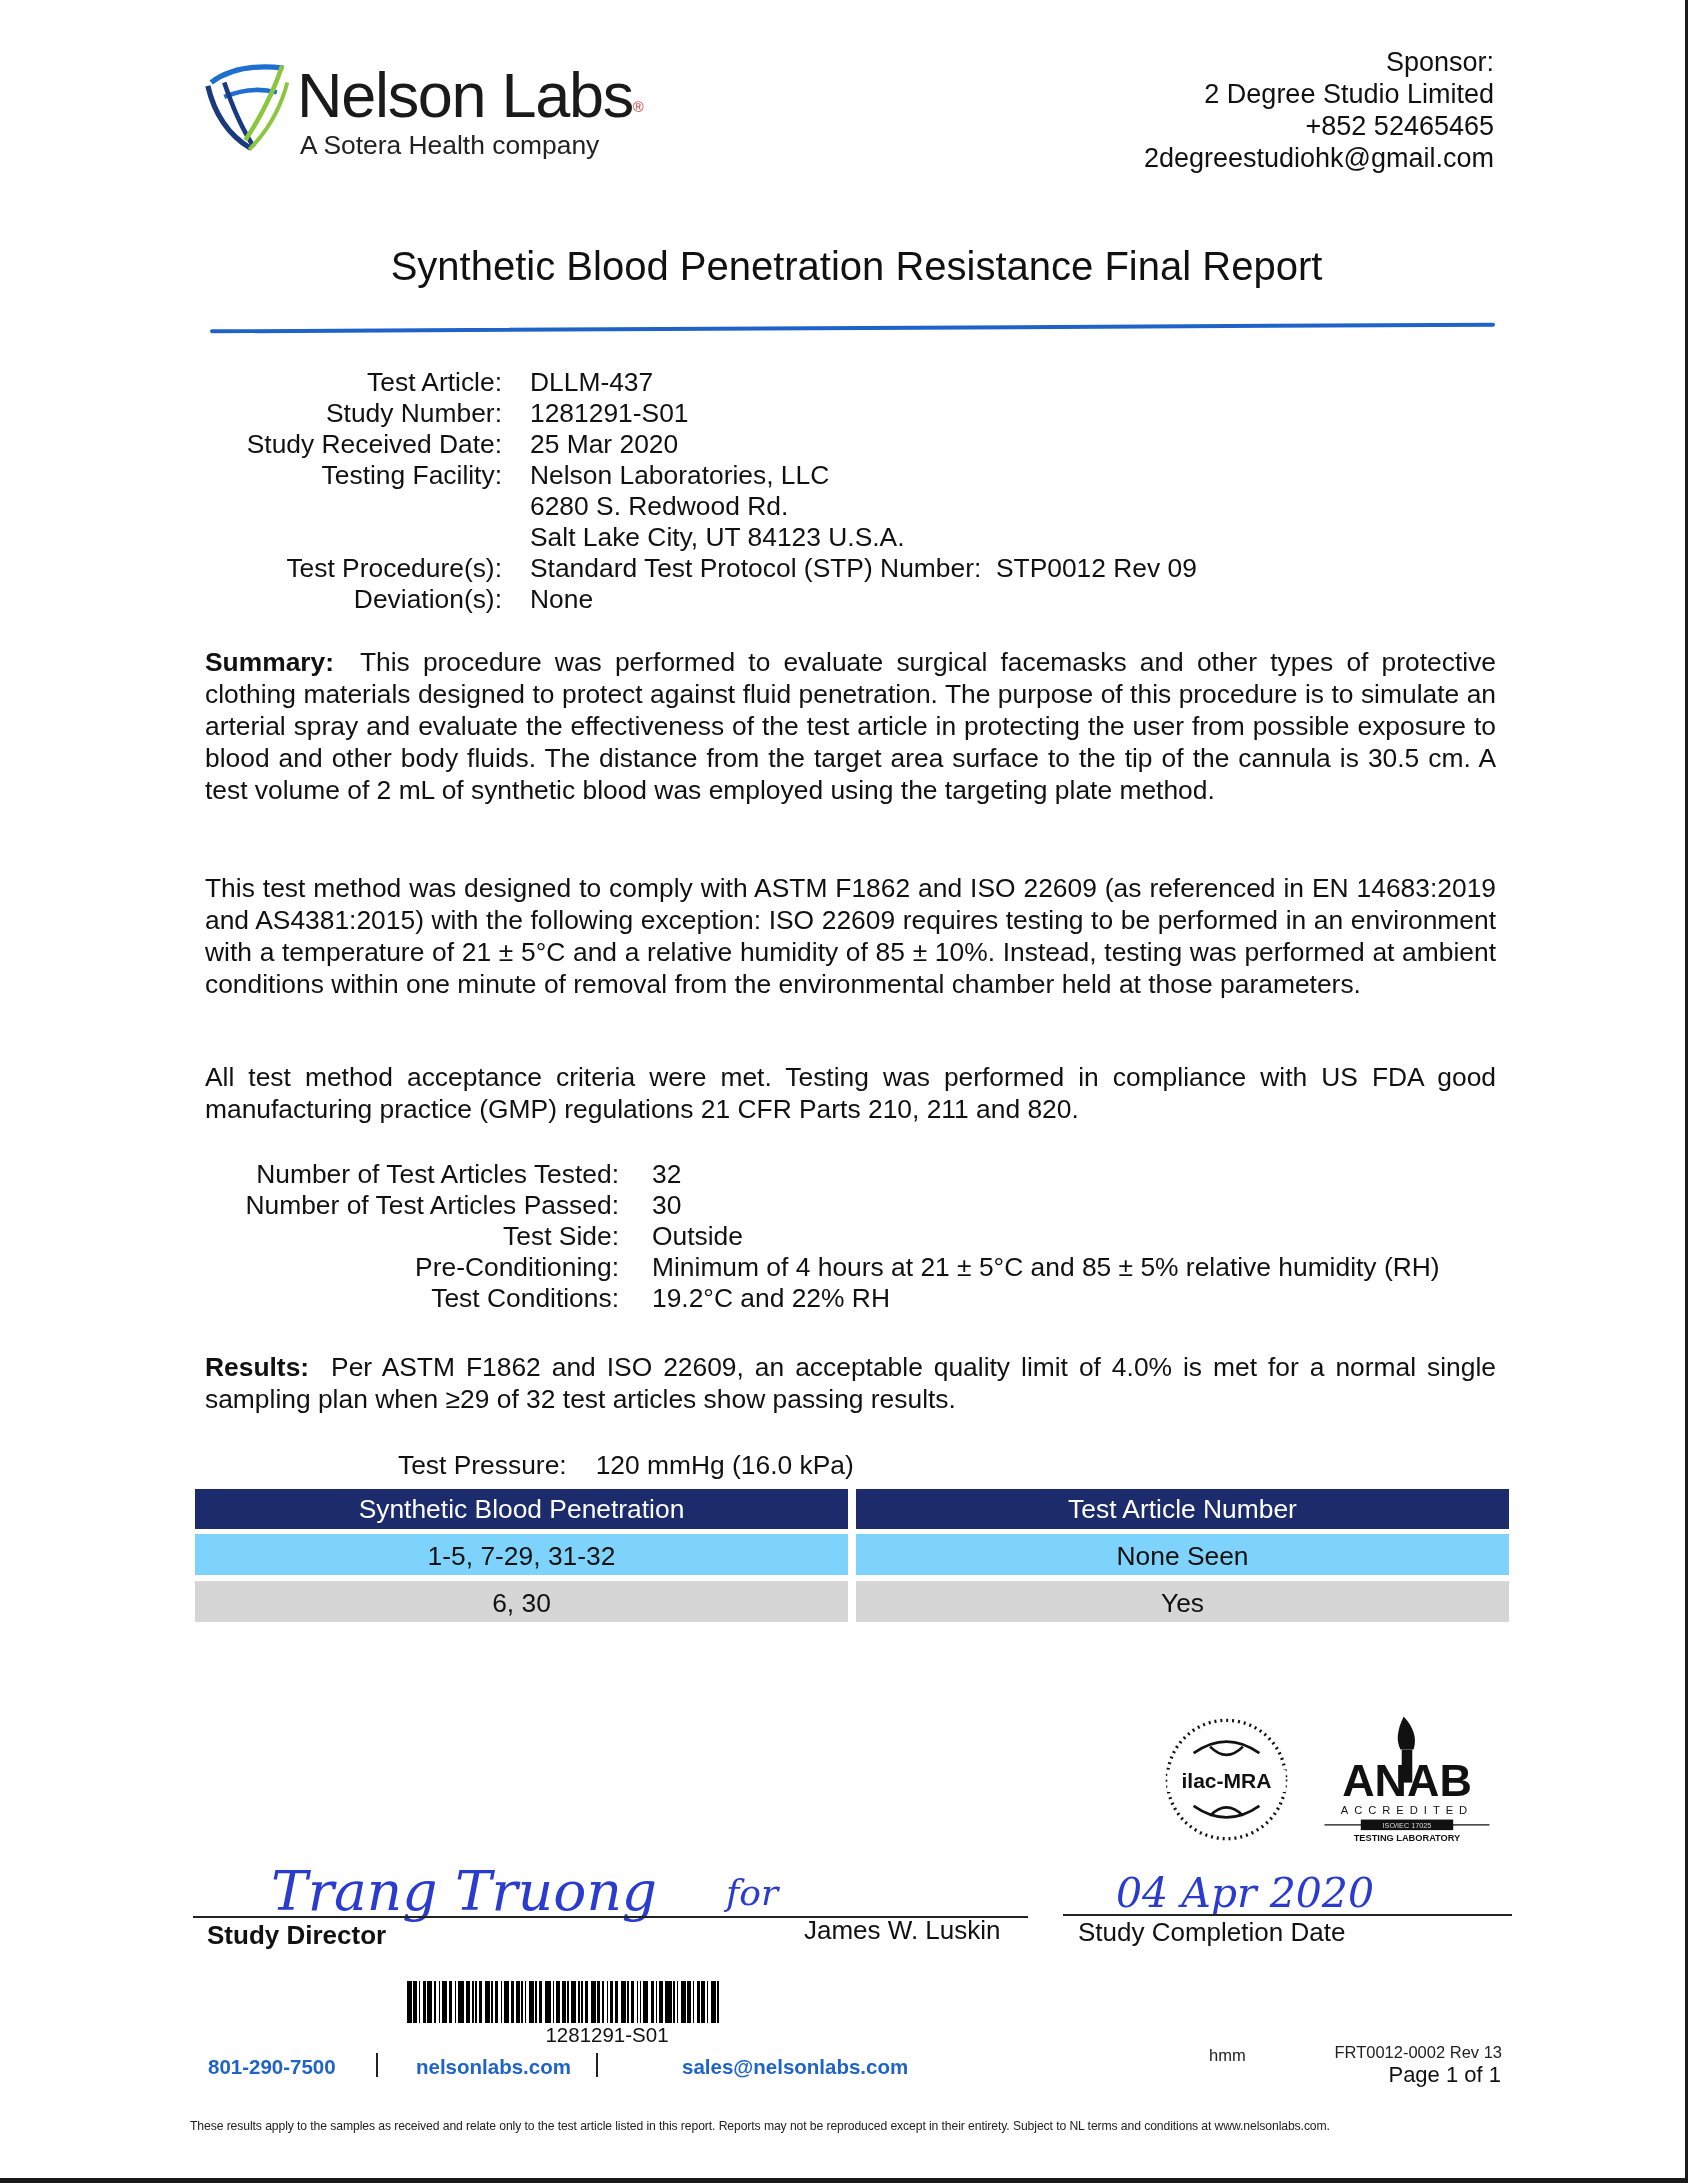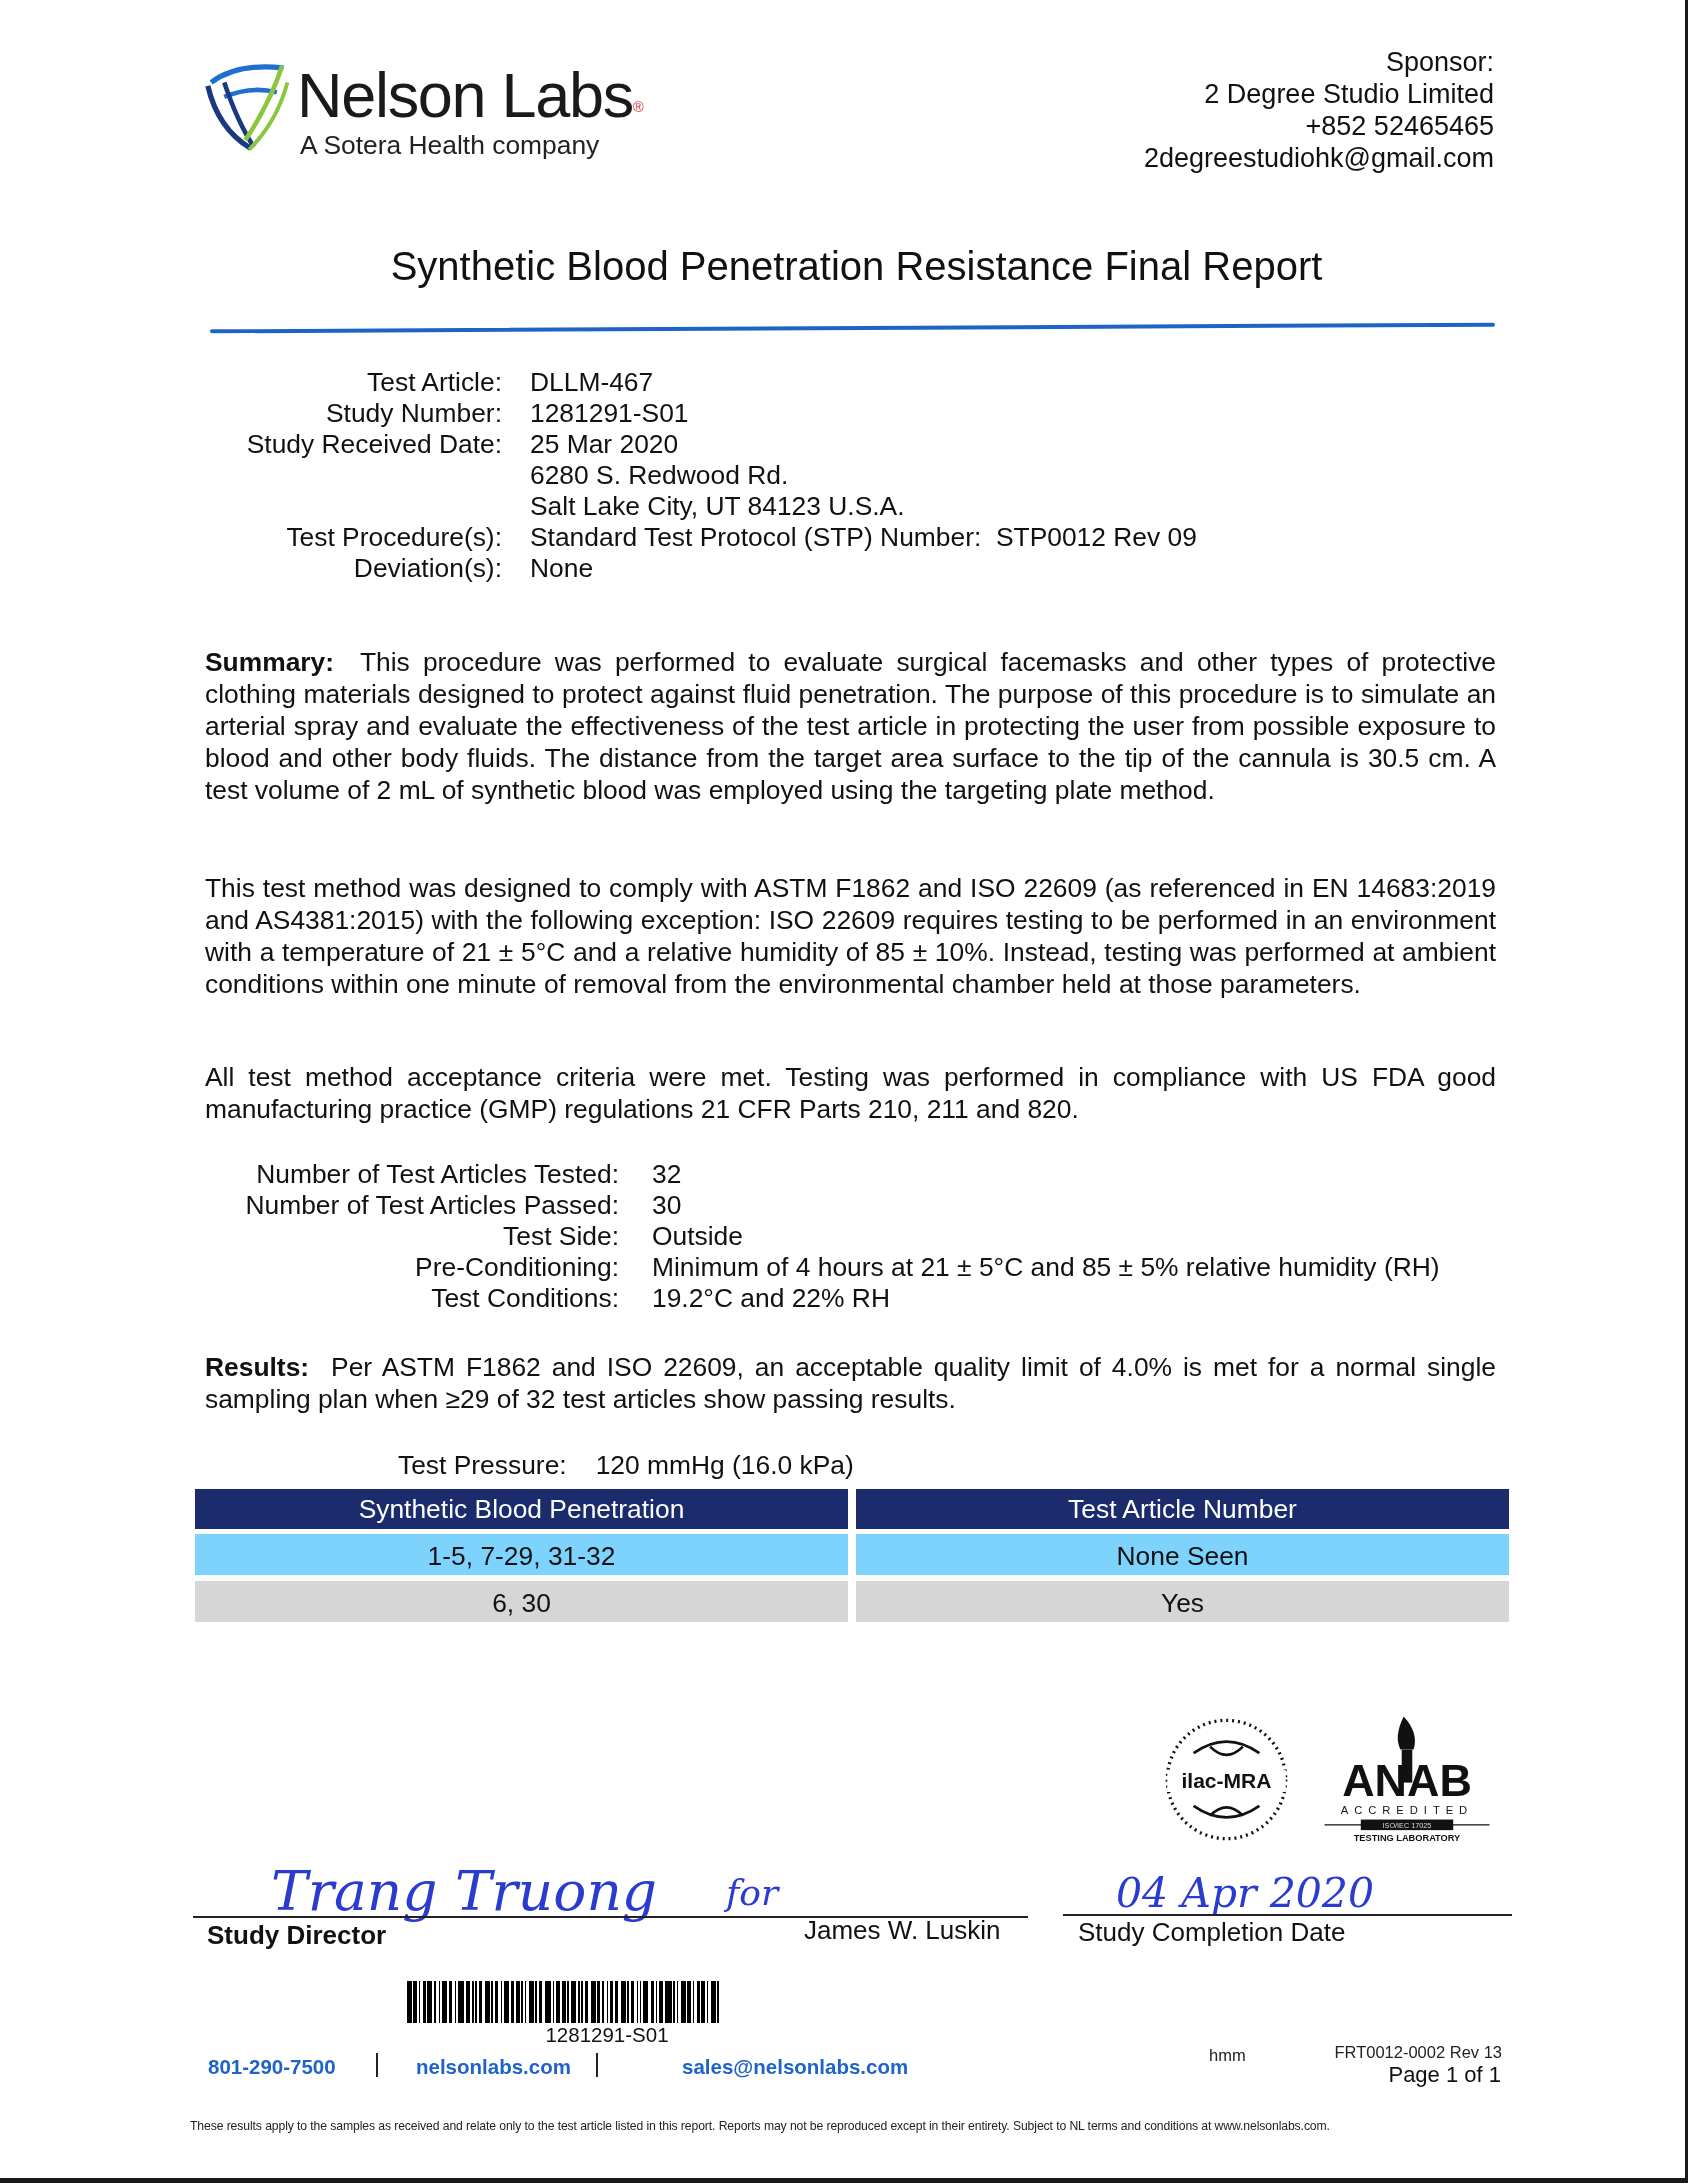--- a/index.html
+++ b/index.html
@@ -101,29 +101,33 @@
     <div>+852 52465465</div>
     <div>2degreestudiohk@gmail.com</div>
   </div>
 
   <div class="title">Synthetic Blood Penetration Resistance Final Report</div>
   <div class="title-rule"></div>
 
   <div class="info">
     <div class="info-row">
         <div class="info-label">Test Article:</div>
-        <div class="info-value">DLLM-467</div>
+        <div class="info-value">DLLM-437</div>
       </div>
     <div class="info-row">
         <div class="info-label">Study Number:</div>
         <div class="info-value">1281291-S01</div>
       </div>
     <div class="info-row">
         <div class="info-label">Study Received Date:</div>
         <div class="info-value">25 Mar 2020</div>
+      </div>
+    <div class="info-row">
+        <div class="info-label">Testing Facility:</div>
+        <div class="info-value">Nelson Laboratories, LLC</div>
       </div>
     <div class="info-row">
         <div class="info-label"></div>
         <div class="info-value">6280 S. Redwood Rd.</div>
       </div>
     <div class="info-row">
         <div class="info-label"></div>
         <div class="info-value">Salt Lake City, UT 84123 U.S.A.</div>
       </div>
     <div class="info-row">

